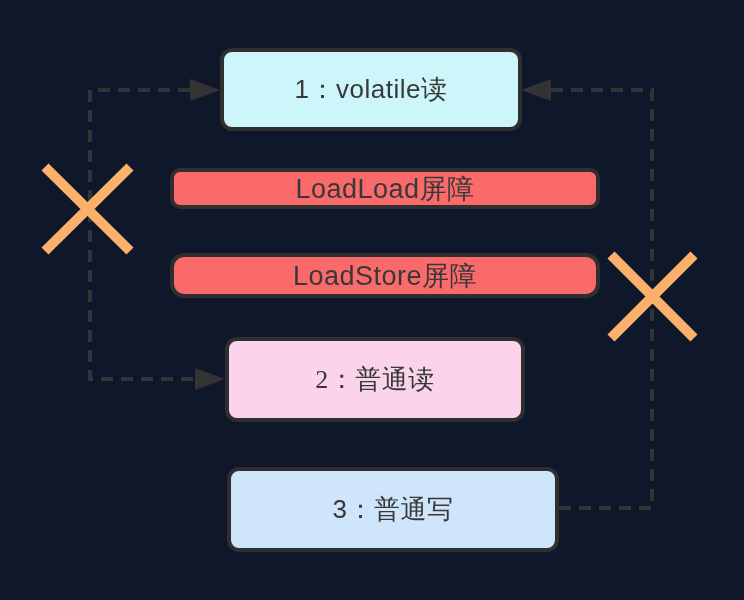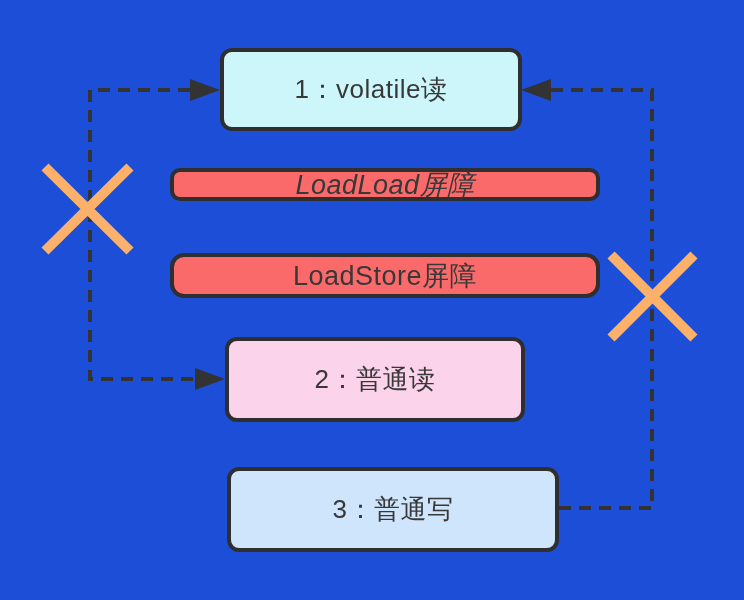--- a/index.html
+++ b/index.html
@@ -5,21 +5,21 @@
   html, body {
     margin: 0;
     padding: 0;
     background: #ffffff;
     font-family: "Liberation Sans", "DejaVu Sans", sans-serif;
   }
   .canvas {
     position: relative;
     width: 744px;
     height: 600px;
-    background: #1d4ed8;
+    background: #0f172a;
     overflow: hidden;
   }
   .connector-layer {
     position: absolute;
     left: 0;
     top: 0;
     width: 744px;
     height: 600px;
     z-index: 1;
   }
@@ -36,38 +36,38 @@
     letter-spacing: 0.5px;
   }
   .node-volatile-read {
     left: 220px; top: 48px;
     width: 302px; height: 83px;
     background: #ccf6fa;
     font-size: 26px;
   }
   .node-loadload-barrier {
     left: 170px; top: 168px;
-    width: 430px; height: 33px;
+    width: 430px; height: 41px;
     background: #fa6a6a;
     border-radius: 10px;
     font-size: 27px;
-    font-style: italic;
   }
   .node-loadstore-barrier {
     left: 170px; top: 253px;
     width: 430px; height: 45px;
     background: #fa6a6a;
     border-radius: 14px;
     font-size: 27px;
   }
   .node-normal-read {
     left: 225px; top: 337px;
     width: 300px; height: 85px;
     background: #fbd3ea;
     font-size: 26px;
+    font-family: Liberation Serif, serif;
   }
   .node-normal-write {
     left: 227px; top: 467px;
     width: 332px; height: 85px;
     background: #cfe5fb;
     font-size: 26px;
   }
   .dashed-path {
     fill: none;
     stroke: #333333;

